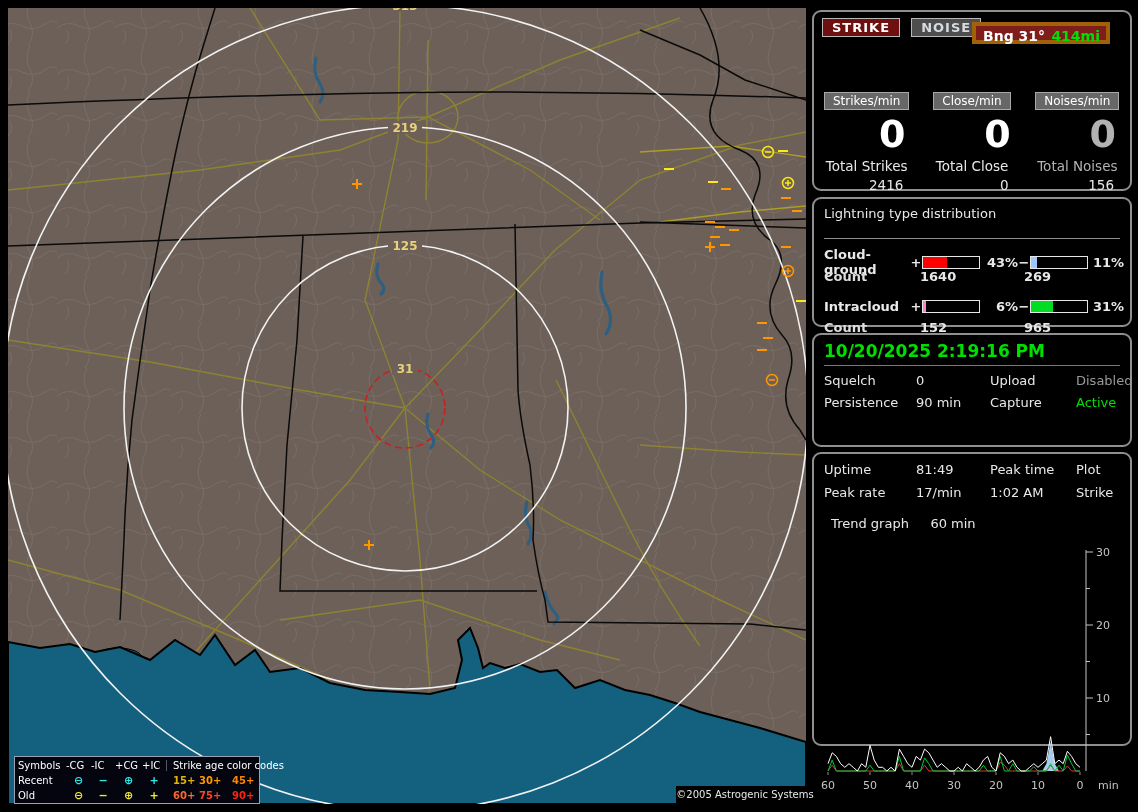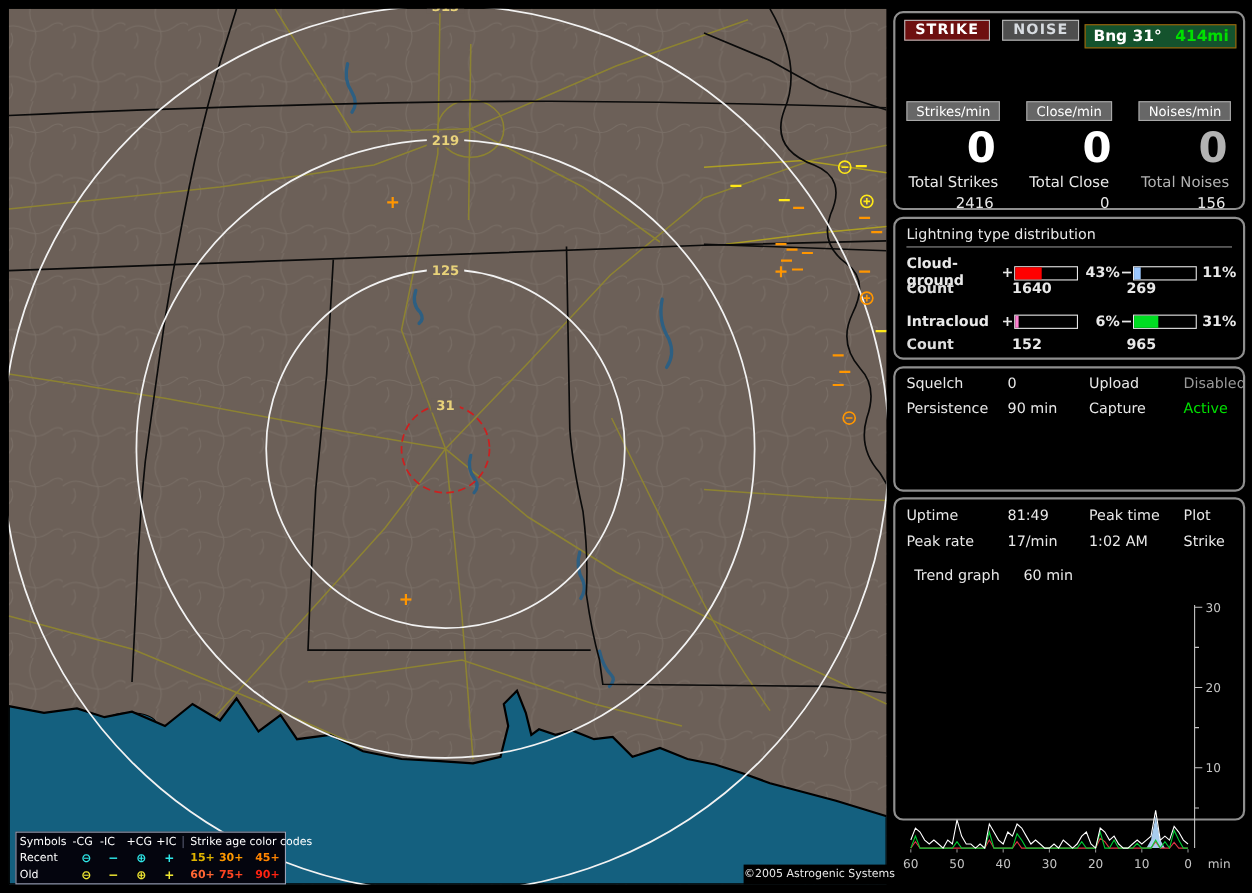--- a/index.html
+++ b/index.html
@@ -23,35 +23,35 @@
   .box{position:absolute;left:812px;width:320px;background:#000;border:2px solid #8f8f8f;
     border-radius:9px;box-sizing:border-box;color:#e8e8e8;font-size:13px;}
   #box-top{top:10px;height:181px;}
   #box-dist{top:197px;height:130px;}
   #box-status{top:333px;height:114px;}
   #box-stats{top:452px;height:294px;}
   .btn{display:inline-block;border:1px solid #b8b8b8;font-weight:bold;font-size:13px;
     padding:1px 9px;letter-spacing:1px;}
   #strike-btn{background:#6e1010;color:#fff;}
   #noise-btn{background:#4e4e4e;color:#d7dbe0;margin-left:7px;}
-  #bng-box{position:absolute;right:6px;top:4px;width:138px;height:22px;background:#14532d;
-    border:1px solid #a16207;box-sizing:border-box;font-weight:bold;font-size:14px;line-height:20px;}
+  #bng-box{position:absolute;right:20px;top:4px;width:138px;height:22px;background:#7f1d1d;
+    border:4px solid #a16207;box-sizing:border-box;font-weight:bold;font-size:14px;line-height:20px;}
   #bng-box .b{color:#fff;padding-left:7px;}
   #bng-box .d{color:#00e000;float:right;padding-right:6px;}
   .rates{display:grid;grid-template-columns:1fr 1fr 1fr;column-gap:12px;margin:44px 6px 0 6px;}
   .ratecol{text-align:center;}
   .ratelabel{display:inline-block;background:#676767;border:1px solid #a8a8a8;color:#fff;
     font-size:12px;padding:0 8px;line-height:16px;}
   .bigzero{font-size:38px;font-weight:bold;color:#fff;text-align:right;padding-right:8px;
     line-height:44px;margin-top:2px;}
   .totlabel{font-size:13.5px;margin-top:2px;}
   .totval{font-size:13.5px;text-align:right;padding-right:10px;margin-top:3px;}
   .dimtxt{color:#b2b2b2;}
   
-  #dist-title{margin:7px 10px 0 10px;padding-bottom:3px;border-bottom:1px solid #8f8f8f;font-size:13px;}
+  #dist-title{margin:7px 10px 0 10px;padding-bottom:17px;border-bottom:1px solid #8f8f8f;font-size:13px;}
   .drow{display:grid;grid-template-columns:86px 12px 58px 38px 12px 58px 36px;align-items:center;
     margin:8px 0 0 10px;height:16px;}
   .drow .nm{font-weight:bold;}
   .drow .sg{font-weight:bold;text-align:center;}
   .bar{height:11px;border:1px solid #e8e8e8;background:#000;position:relative;}
   .bar>i{display:block;height:100%;}
   .pct{font-weight:bold;text-align:right;}
   .crow{display:grid;grid-template-columns:96px 104px auto;margin:6px 0 0 10px;height:16px;}
   .crow .cl{font-weight:bold;color:#ddd;}
   .crow .cv{font-weight:bold;}
@@ -327,20 +327,21 @@
       <span class="pct">31%</span>
     </div>
     <div class="crow">
       <span class="cl">Count</span>
       <span class="cv">152</span>
       <span class="cv">965</span>
     </div>
   </div>
 
   <div class="box" id="box-status">
+    <div id="dt">10/20/2025 2:19:16 PM</div>
     <div class="srow">
       <span>Squelch</span>
       <span>0</span>
       <span>Upload</span>
       <span class="dim">Disabled</span>
     </div>
     <div class="srow">
       <span>Persistence</span>
       <span>90 min</span>
       <span>Capture</span>

